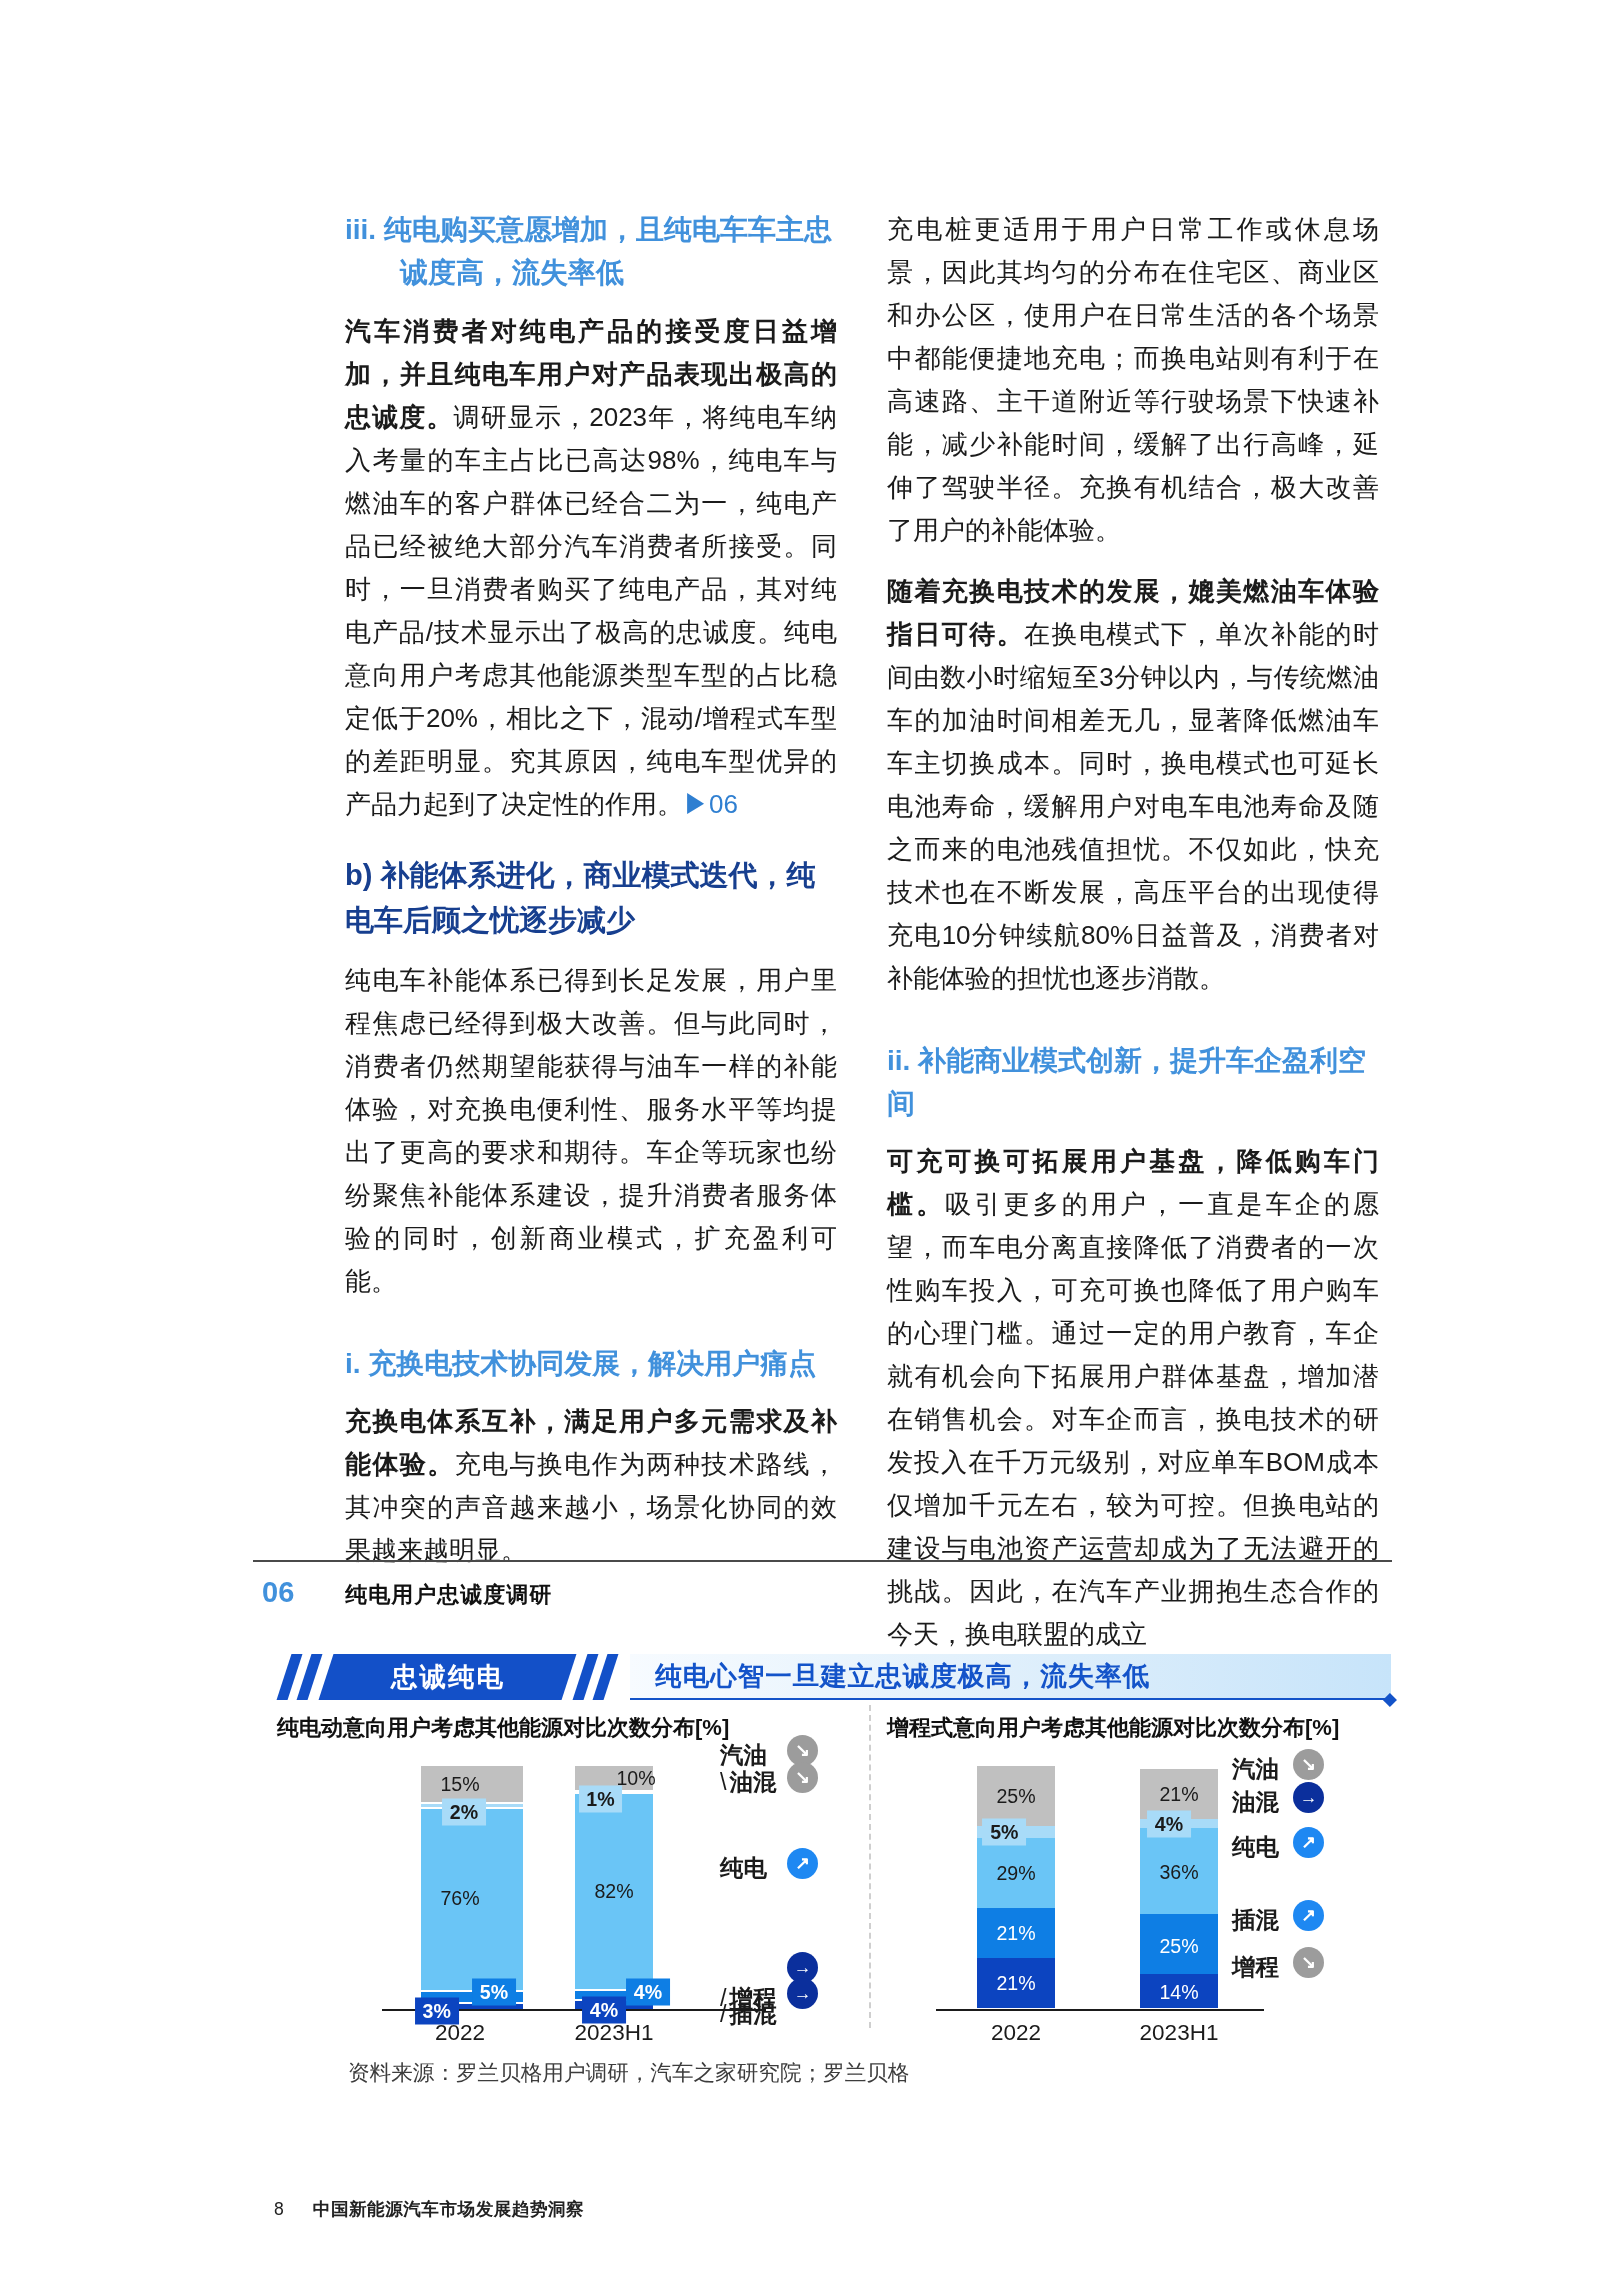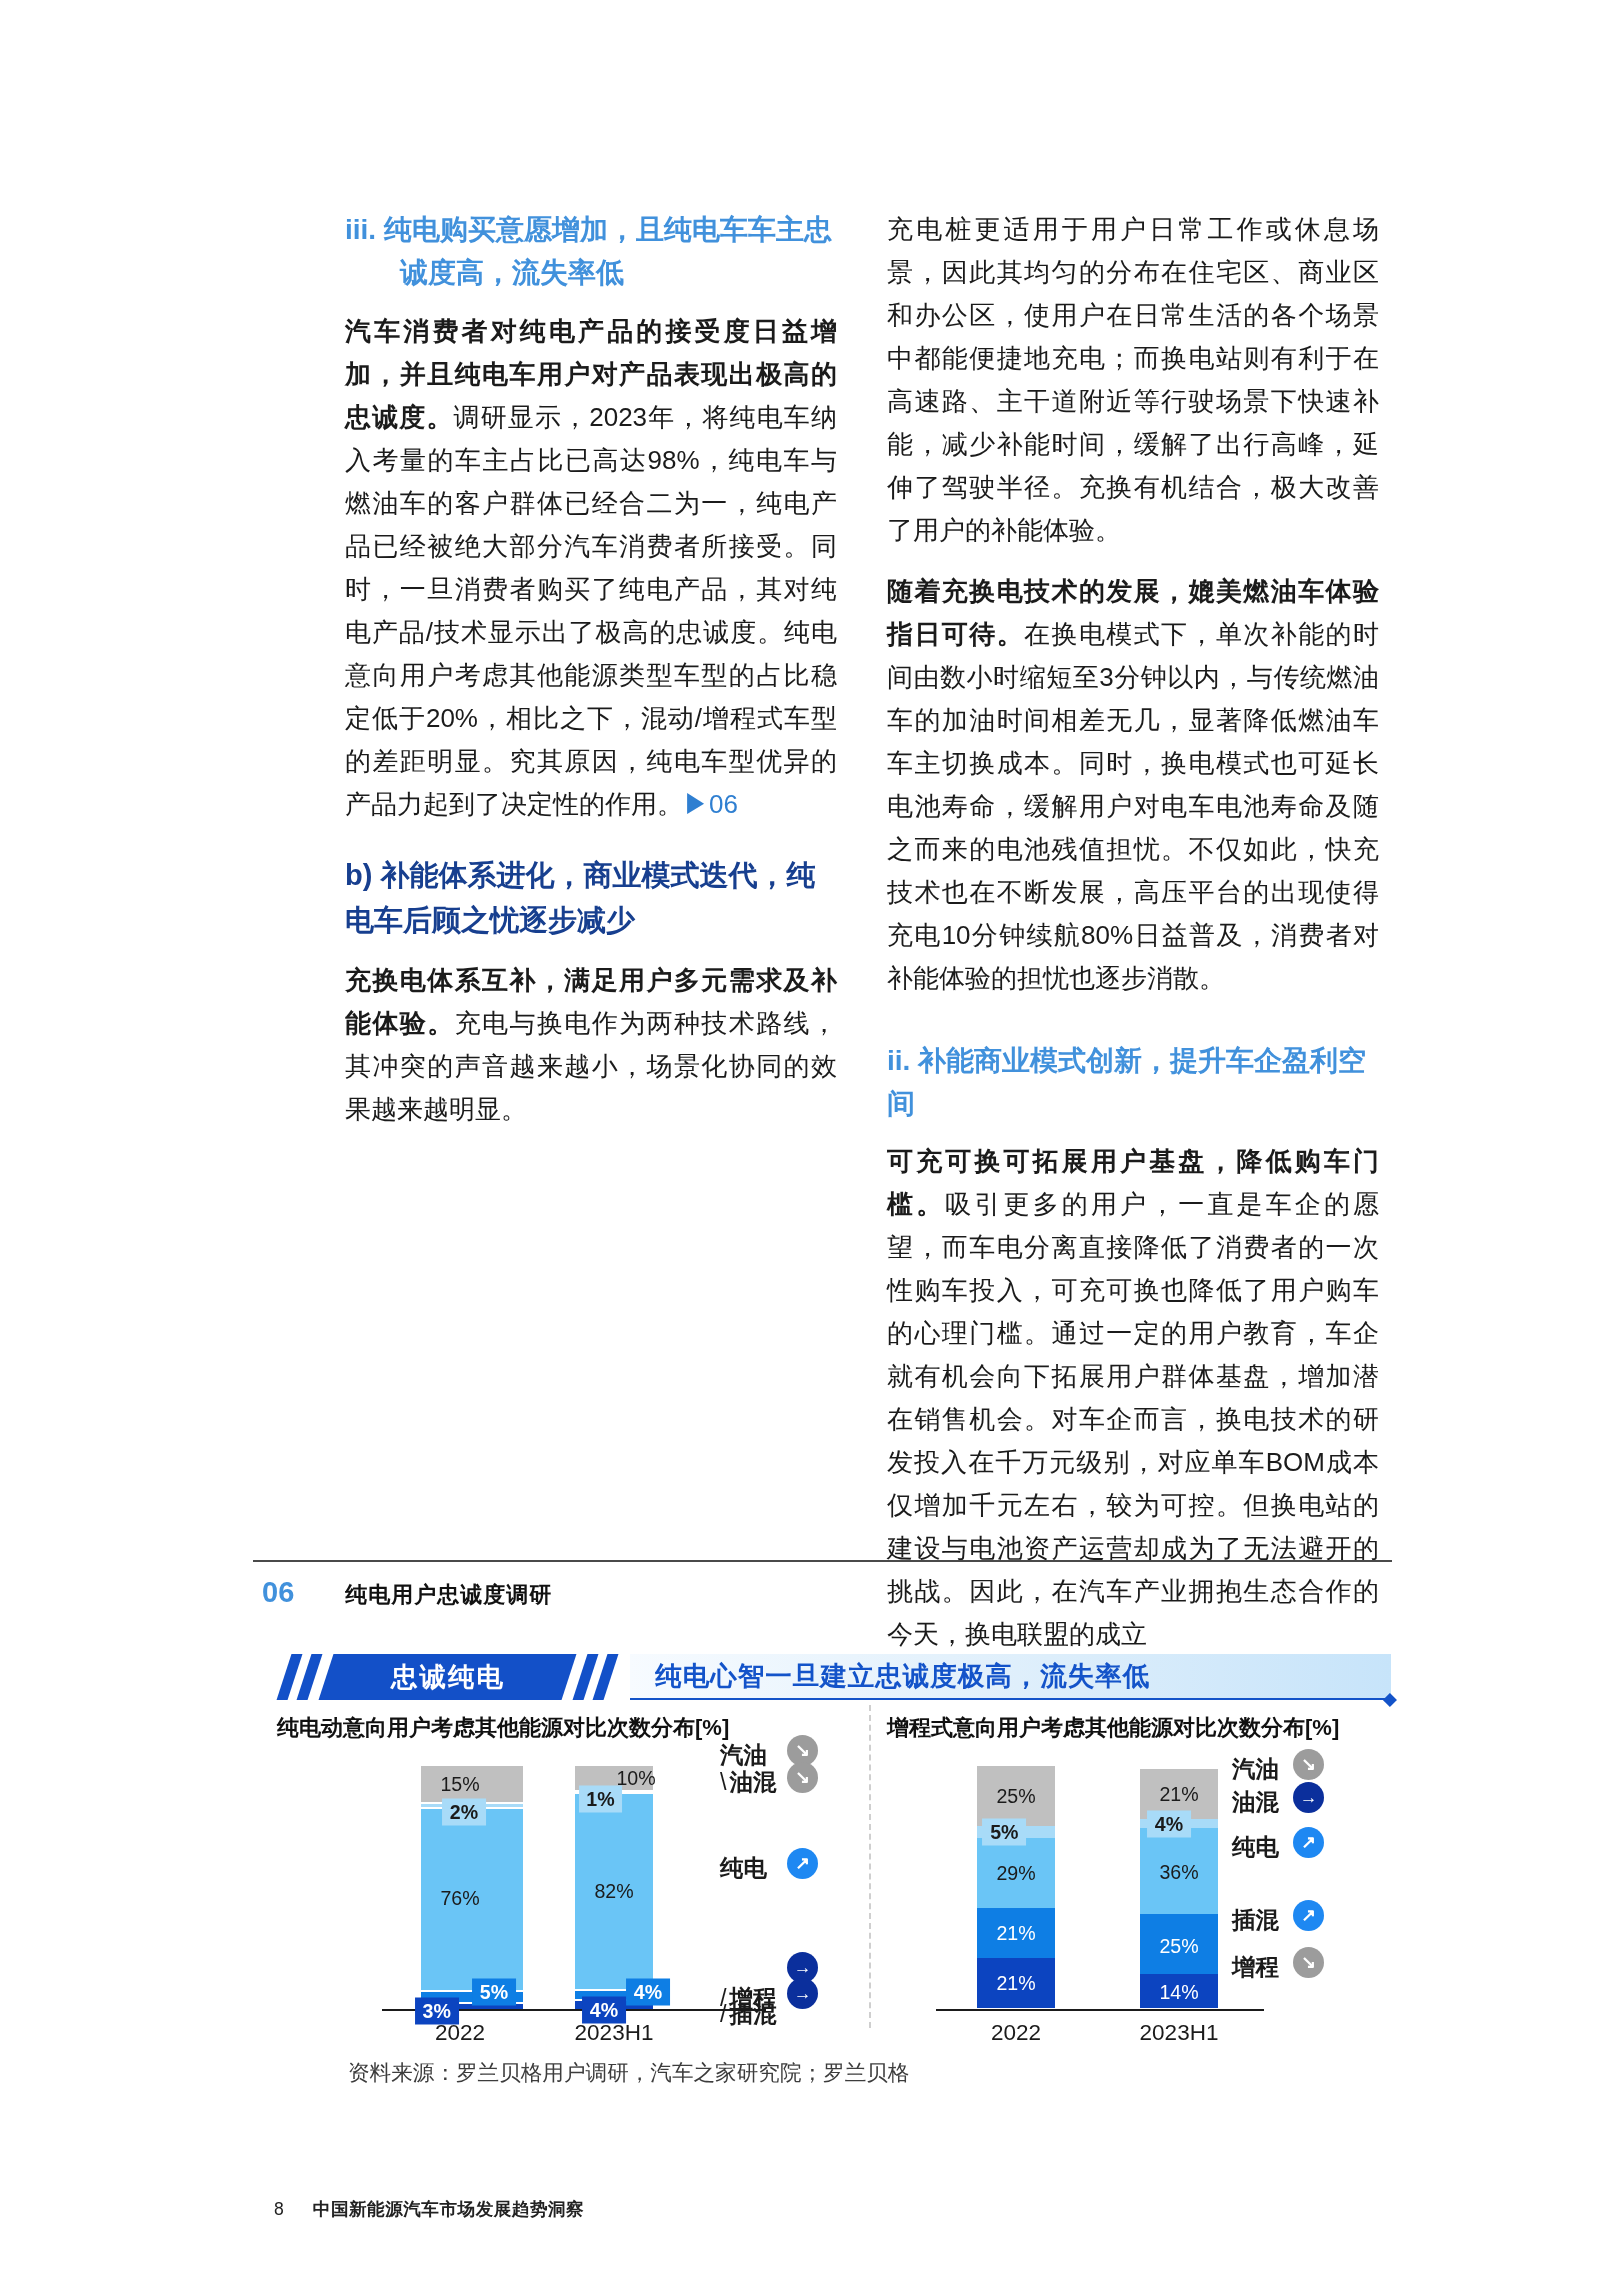--- a/index.html
+++ b/index.html
@@ -64,20 +64,22 @@
 </style>
 </head>
 <body>
 
 <main>
 
   <section class="col col-left">
     <h3 class="h-blue h-hang"><span>iii.</span> <span>纯电购买意愿增加，且纯电车车主忠诚度高，流失率低</span></h3>
     <p><span class="lead">汽车消费者对纯电产品的接受度日益增加，并且纯电车用户对产品表现出极高的忠诚度。</span><span>调研显示，2023年，将纯电车纳入考量的车主占比已高达98%，纯电车与燃油车的客户群体已经合二为一，纯电产品已经被绝大部分汽车消费者所接受。同时，一旦消费者购买了纯电产品，其对纯电产品/技术显示出了极高的忠诚度。纯电意向用户考虑其他能源类型车型的占比稳定低于20%，相比之下，混动/增程式车型的差距明显。究其原因，纯电车型优异的产品力起到了决定性的作用。</span><span class="ref">▶06</span></p>
     <h2 class="h-navy">b) 补能体系进化，商业模式迭代，纯电车后顾之忧逐步减少</h2>
+    <p>纯电车补能体系已得到长足发展，用户里程焦虑已经得到极大改善。但与此同时，消费者仍然期望能获得与油车一样的补能体验，对充换电便利性、服务水平等均提出了更高的要求和期待。车企等玩家也纷纷聚焦补能体系建设，提升消费者服务体验的同时，创新商业模式，扩充盈利可能。</p>
+    <h3 class="h-blue h-sub">i. 充换电技术协同发展，解决用户痛点</h3>
     <p><span class="lead">充换电体系互补，满足用户多元需求及补能体验。</span><span>充电与换电作为两种技术路线，其冲突的声音越来越小，场景化协同的效果越来越明显。</span></p>
   </section>
 
   <section class="col col-right">
     <p>充电桩更适用于用户日常工作或休息场景，因此其均匀的分布在住宅区、商业区和办公区，使用户在日常生活的各个场景中都能便捷地充电；而换电站则有利于在高速路、主干道附近等行驶场景下快速补能，减少补能时间，缓解了出行高峰，延伸了驾驶半径。充换有机结合，极大改善了用户的补能体验。</p>
     <p><span class="lead">随着充换电技术的发展，媲美燃油车体验指日可待。</span><span>在换电模式下，单次补能的时间由数小时缩短至3分钟以内，与传统燃油车的加油时间相差无几，显著降低燃油车车主切换成本。同时，换电模式也可延长电池寿命，缓解用户对电车电池寿命及随之而来的电池残值担忧。不仅如此，快充技术也在不断发展，高压平台的出现使得充电10分钟续航80%日益普及，消费者对补能体验的担忧也逐步消散。</span></p>
     <h3 class="h-blue h-sub">ii. 补能商业模式创新，提升车企盈利空间</h3>
     <p><span class="lead">可充可换可拓展用户基盘，降低购车门槛。</span><span>吸引更多的用户，一直是车企的愿望，而车电分离直接降低了消费者的一次性购车投入，可充可换也降低了用户购车的心理门槛。通过一定的用户教育，车企就有机会向下拓展用户群体基盘，增加潜在销售机会。对车企而言，换电技术的研发投入在千万元级别，对应单车BOM成本仅增加千元左右，较为可控。但换电站的建设与电池资产运营却成为了无法避开的挑战。因此，在汽车产业拥抱生态合作的今天，换电联盟的成立</span></p>
   </section>
 

